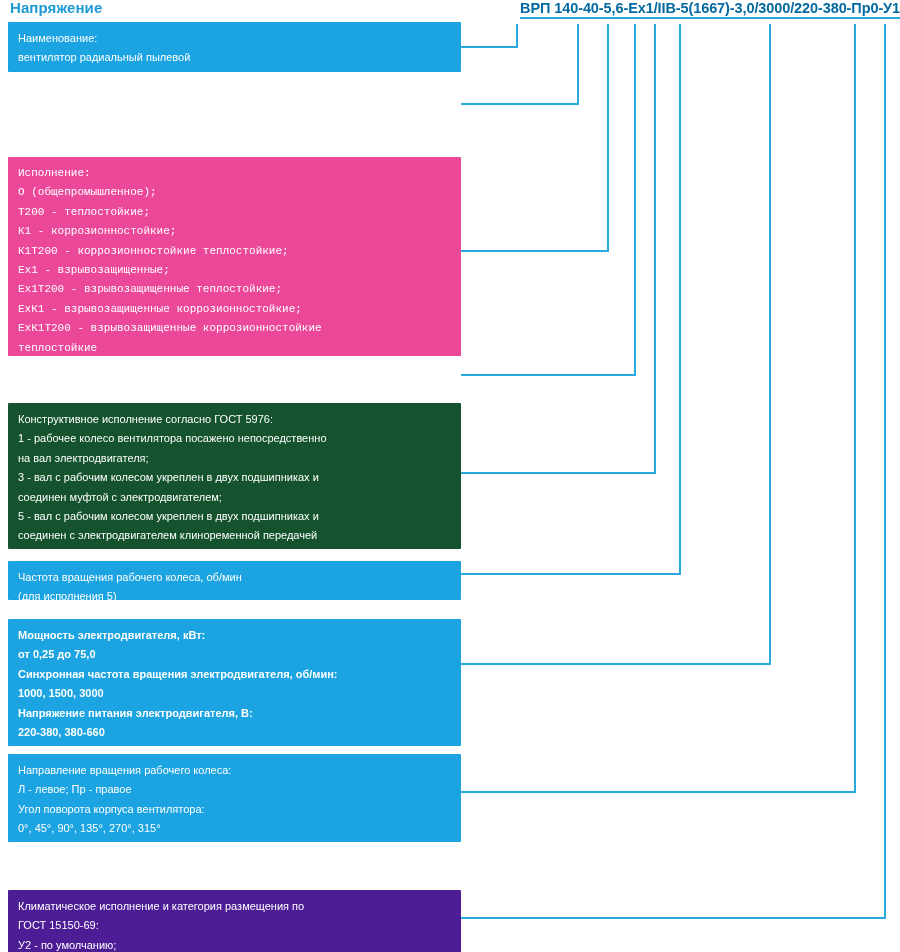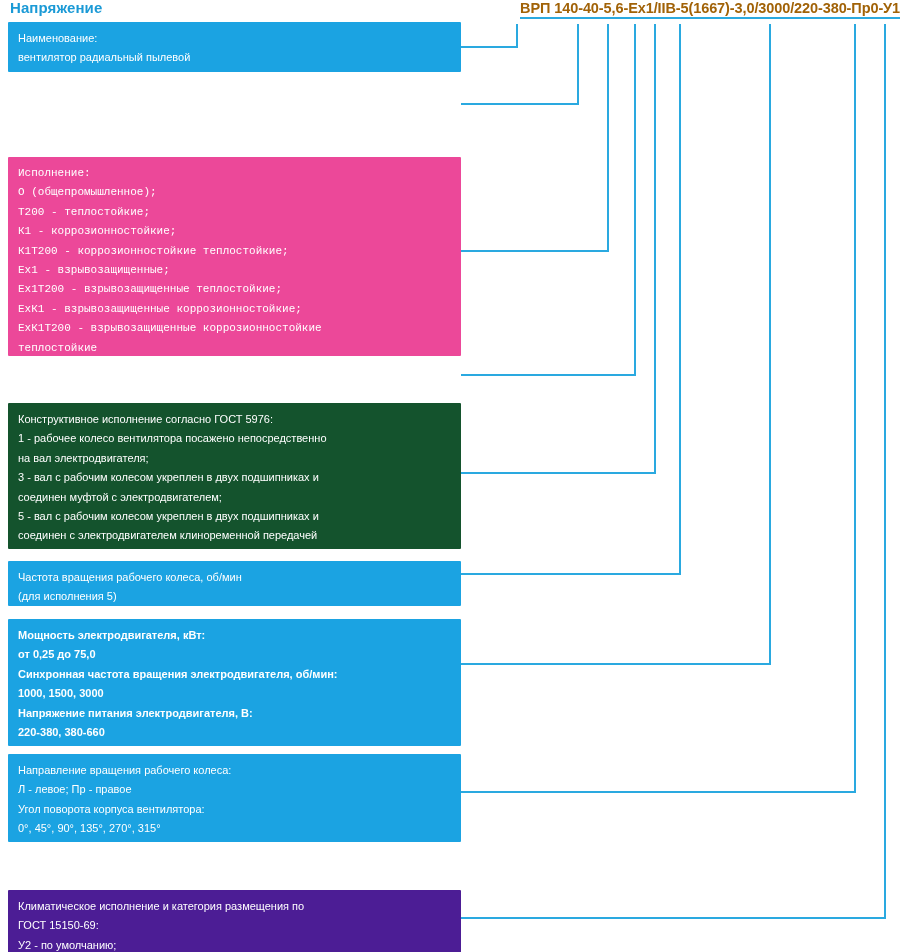--- a/index.html
+++ b/index.html
@@ -17,21 +17,21 @@
   
   .title{
     position:absolute;left:10px;top:-1px;
     font-size:15px;font-weight:bold;color:#1b9ad6;
     letter-spacing:0.1px;white-space:nowrap;
   }
 
   
   .code{
     position:absolute;top:0px;right:0px;
-    font-size:14.5px;font-weight:bold;color:#a16207;
+    font-size:14.5px;font-weight:bold;color:#0369a1;
     white-space:nowrap;letter-spacing:-0.1px;
   }
   .code u{text-decoration:none;border-bottom:2px solid #2aa9e0;padding-bottom:1px;}
 
   
   #lines{position:absolute;left:0;top:0;width:900px;height:952px;}
 
   
   .blk{
     position:absolute;left:8px;
@@ -96,21 +96,21 @@
 ExК1 - взрывозащищенные коррозионностойкие;
 ExК1Т200 - взрывозащищенные коррозионностойкие
 теплостойкие</div>
     <div class="blk" style="top: 403px; height: 146px; width: 453px; background: #14532d; color: rgb(255, 255, 255);">Конструктивное исполнение согласно ГОСТ 5976:
 1 - рабочее колесо вентилятора посажено непосредственно
 на вал электродвигателя;
 3 - вал с рабочим колесом укреплен в двух подшипниках и
 соединен муфтой с электродвигателем;
 5 - вал с рабочим колесом укреплен в двух подшипниках и
 соединен с электродвигателем клиноременной передачей</div>
-    <div class="blk" style="top: 561px; height: 45px; width: 453px; background: rgb(27, 163, 226); color: rgb(255, 255, 255);">Частота вращения рабочего колеса, об/мин
+    <div class="blk" style="top: 561px; height: 39px; width: 453px; background: rgb(27, 163, 226); color: rgb(255, 255, 255);">Частота вращения рабочего колеса, об/мин
 (для исполнения 5)</div>
     <div class="blk" style="top: 619px; height: 127px; width: 453px; background: rgb(27, 163, 226); color: rgb(255, 255, 255); font-weight: bold;">Мощность электродвигателя, кВт:
 от 0,25 до 75,0
 Синхронная частота вращения электродвигателя, об/мин:
 1000, 1500, 3000
 Напряжение питания электродвигателя, В:
 220-380, 380-660</div>
     <div class="blk" style="top: 754px; height: 88px; width: 453px; background: rgb(27, 163, 226); color: rgb(255, 255, 255);">Направление вращения рабочего колеса:
 Л - левое; Пр - правое
 Угол поворота корпуса вентилятора:

